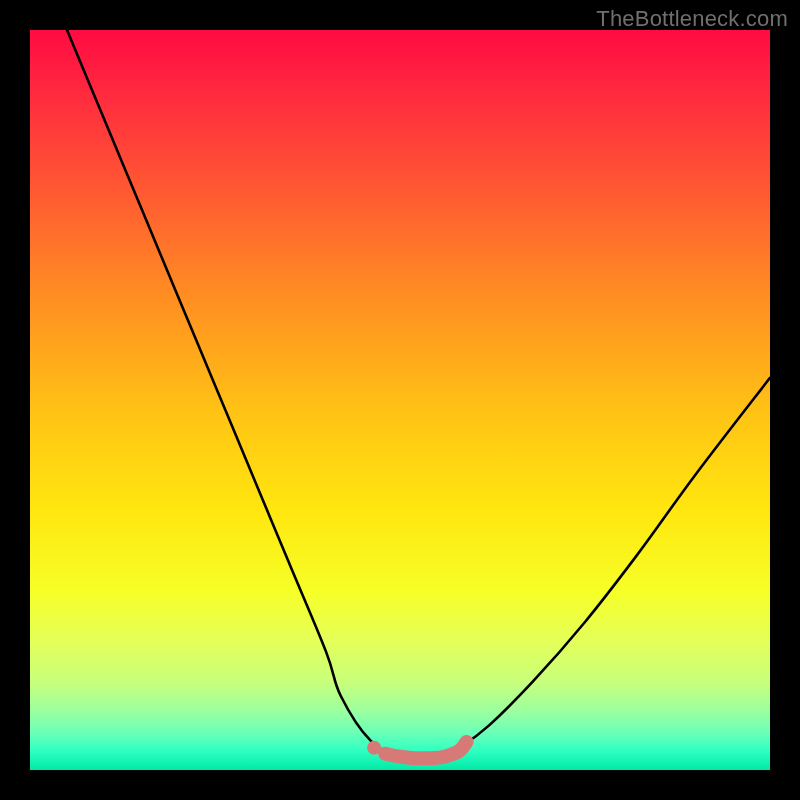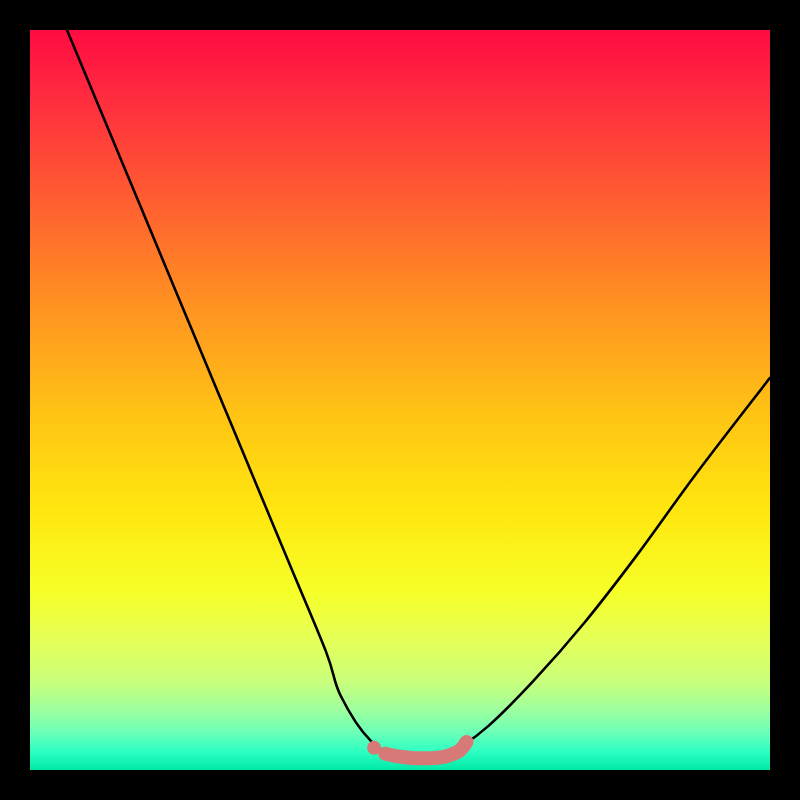--- a/index.html
+++ b/index.html
@@ -59,20 +59,21 @@
     width: 740px;
     height: 740px;
     overflow: visible;
   }
 </style>
 </head>
 <body>
 
 <div class="frame">
 
+  <div class="watermark">TheBottleneck.com</div>
 
   <div class="plot-area">
     <svg class="curve" viewBox="0 0 740 740">
       <path id="main-curve" fill="none" stroke="#000" stroke-width="2.6" stroke-linecap="round" stroke-linejoin="round" d="M 37.0 0.0 C 43.7 16.0, 60.7 56.8, 74.0 88.8 C 87.3 120.8, 97.7 145.6, 111.0 177.6 C 124.3 209.6, 134.7 234.4, 148.0 266.4 C 161.3 298.4, 171.7 323.2, 185.0 355.2 C 198.3 387.2, 208.7 412.0, 222.0 444.0 C 235.3 476.0, 245.7 500.8, 259.0 532.8 C 272.3 564.8, 286.7 597.6, 296.0 621.6 C 305.3 645.6, 302.8 650.0, 310.8 666.0 C 318.8 682.0, 329.7 699.7, 340.4 710.4 C 351.1 721.1, 356.7 722.5, 370.0 725.2 C 383.3 727.9, 403.7 726.5, 414.4 725.2 C 425.1 723.9, 421.2 723.1, 429.2 717.8 C 437.2 712.5, 445.5 707.6, 458.8 695.6 C 472.1 683.6, 485.9 669.8, 503.2 651.2 C 520.5 632.6, 536.4 614.6, 555.0 592.0 C 573.6 569.4, 586.8 552.0, 606.8 525.4 C 626.8 498.8, 642.0 476.0, 666.0 444.0 C 690.0 412.0, 726.7 365.1, 740.0 347.8"></path>
       <path id="highlight-curve" fill="none" stroke="#d77a77" stroke-width="14" stroke-linecap="round" stroke-linejoin="round" d="M 355.2 723.7 C 357.9 724.3, 364.7 725.9, 370.0 726.7 C 375.3 727.5, 379.5 727.9, 384.8 728.2 C 390.1 728.4, 394.3 728.4, 399.6 728.2 C 404.9 727.9, 409.1 728.0, 414.4 726.7 C 419.7 725.3, 425.2 723.4, 429.2 720.8 C 433.2 718.1, 435.3 713.5, 436.6 711.9"></path>
       <circle id="highlight-dot" r="7" fill="#d77a77" cx="344.1" cy="717.8"></circle>
     </svg>
   </div>
 
 </div>

